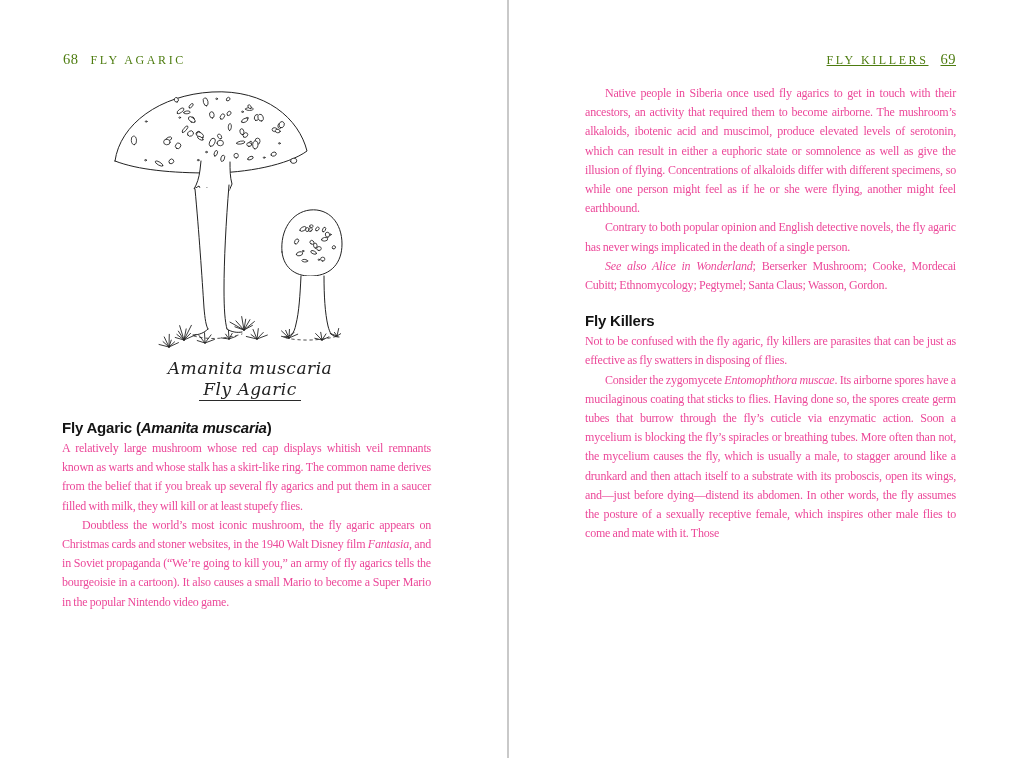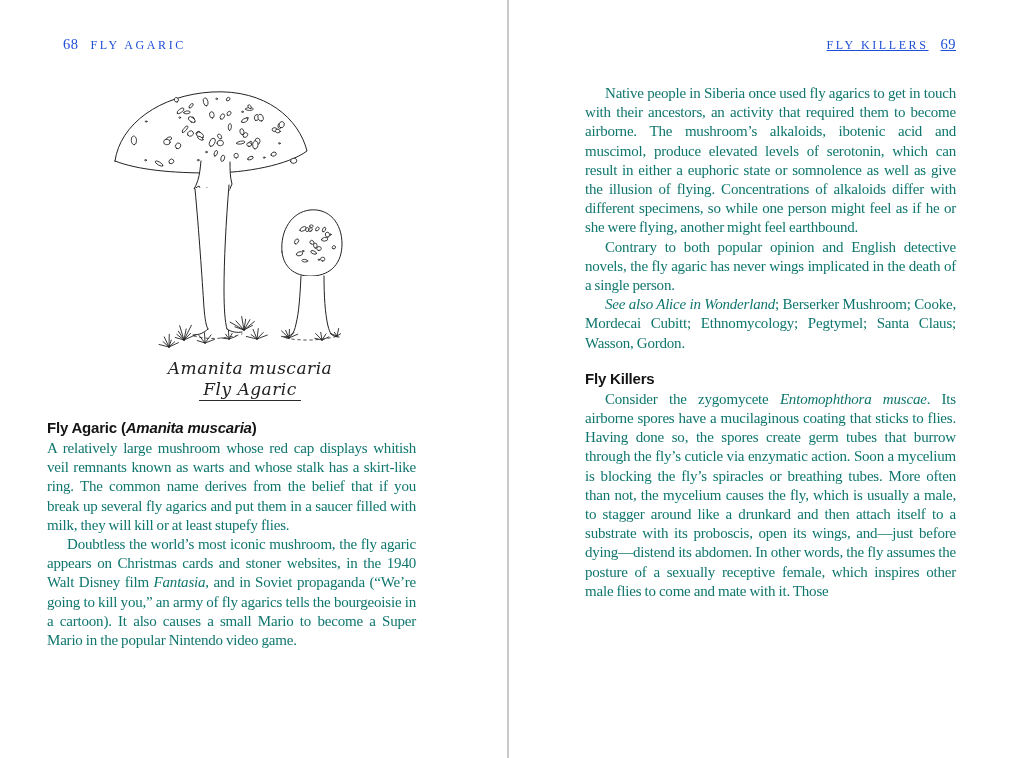--- a/index.html
+++ b/index.html
@@ -6,41 +6,41 @@
   body{
     width:1014px;height:758px;overflow:hidden;
     background:#ffffff;
     font-family:"Liberation Serif",serif;
     color:#1e1e1e;
   }
   .spread{position:relative;width:1014px;height:758px;background:#fff;}
   .divider{position:absolute;left:507px;top:0;width:2px;height:758px;background:#c9c9c9;}
 
   
-  .running-head{position:absolute;top:36px;font-size:12px;letter-spacing:2.6px;color:#1d4ed8;white-space:nowrap;}
+  .running-head{position:absolute;top:51px;font-size:12px;letter-spacing:2.6px;color:#4d7c0f;white-space:nowrap;}
   .running-head .rh-num{font-size:14.5px;letter-spacing:0.5px;}
   .head-left{left:63px;}
   .head-left .rh-title{margin-left:12px;}
   .head-right{left:584px;width:372px;text-align:right;text-decoration:underline;}
   .head-right .rh-num{margin-left:12px;}
 
   
   .figure{position:absolute;left:58px;top:82px;width:384px;margin:0;text-align:center;}
   .illus{display:block;}
   .caption{font-family:"DejaVu Serif",serif;font-style:italic;font-size:17px;color:#222;line-height:21px;margin-top:2px;letter-spacing:0.5px;}
   .cap-line2{display:inline-block;border-bottom:1.2px solid #2a2a2a;padding:0 4px 0 4px;}
 
   
   .entry-heading{
     font-family:"Liberation Sans",sans-serif;font-weight:bold;
     font-size:15px;letter-spacing:-0.2px;margin:0 0 3px 0;color:#141414;
   }
-  .para{margin:0;text-align:justify;font-size:15px;line-height:19.2px;letter-spacing:-0.2px;word-spacing:-0.4px;color:#0f766e;}
+  .para{margin:0;text-align:justify;font-size:12px;line-height:19.2px;letter-spacing:-0.2px;word-spacing:-0.4px;color:#ec4899;}
   .para.indent{text-indent:20px;}
-  .left-entry{position:absolute;left:47px;top:419px;width:369px;}
+  .left-entry{position:absolute;left:62px;top:419px;width:369px;}
   .right-body{position:absolute;left:585px;top:84px;width:371px;}
   .right-entry{margin-top:17px;}
   i{font-style:italic;margin-top:21px;}
 </style>
 </head>
 <body style="color: rgb(30, 30, 30);">
 
 <div class="spread">
   <div class="divider" style="background: rgb(201, 201, 201);"></div>
 
@@ -232,18 +232,19 @@
 
     <div class="right-body">
       <div>
           <p class="para indent"><span>Native people in Siberia once used fly agarics to get in touch with their ancestors, an activity that required them to become airborne. The mushroom’s alkaloids, ibotenic acid and muscimol, produce elevated levels of serotonin, which can result in either a euphoric state or somnolence as well as give the illusion of flying. Concentrations of alkaloids differ with different specimens, so while one person might feel as if he or she were flying, another might feel earthbound.</span></p>
           <p class="para indent"><span>Contrary to both popular opinion and English detective novels, the fly agaric has never wings implicated in the death of a single person.</span></p>
           <p class="para indent"><i>See also Alice in Wonderland</i><span>; Berserker Mushroom; Cooke, Mordecai Cubitt; Ethnomycology; Pegtymel; Santa Claus; Wasson, Gordon.</span></p>
         </div>
       <article class="right-entry">
         <h2 class="entry-heading">Fly Killers</h2>
         <div>
+            <p class="para"><span>Not to be confused with the fly agaric, fly killers are parasites that can be just as effective as fly swatters in disposing of flies.</span></p>
             <p class="para indent"><span>Consider the zygomycete </span><i>Entomophthora muscae</i><span>. Its airborne spores have a mucilaginous coating that sticks to flies. Having done so, the spores create germ tubes that burrow through the fly’s cuticle via enzymatic action. Soon a mycelium is blocking the fly’s spiracles or breathing tubes. More often than not, the mycelium causes the fly, which is usually a male, to stagger around like a drunkard and then attach itself to a substrate with its proboscis, open its wings, and—just before dying—distend its abdomen. In other words, the fly assumes the posture of a sexually receptive female, which inspires other male flies to come and mate with it. Those</span></p>
           </div>
       </article>
     </div>
   </section>
 </div>
 
 </body></html>

